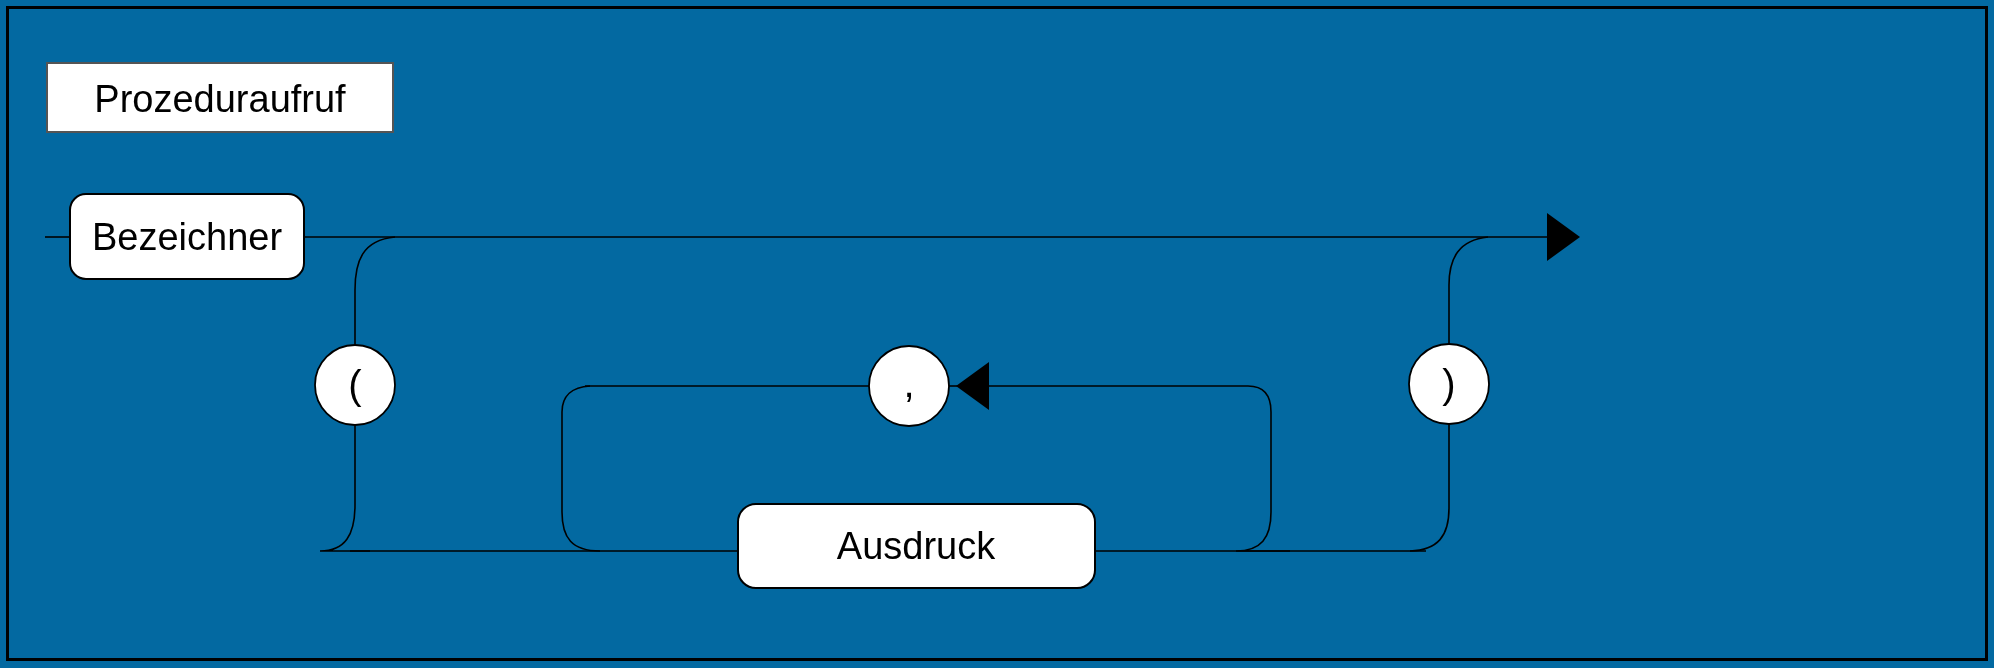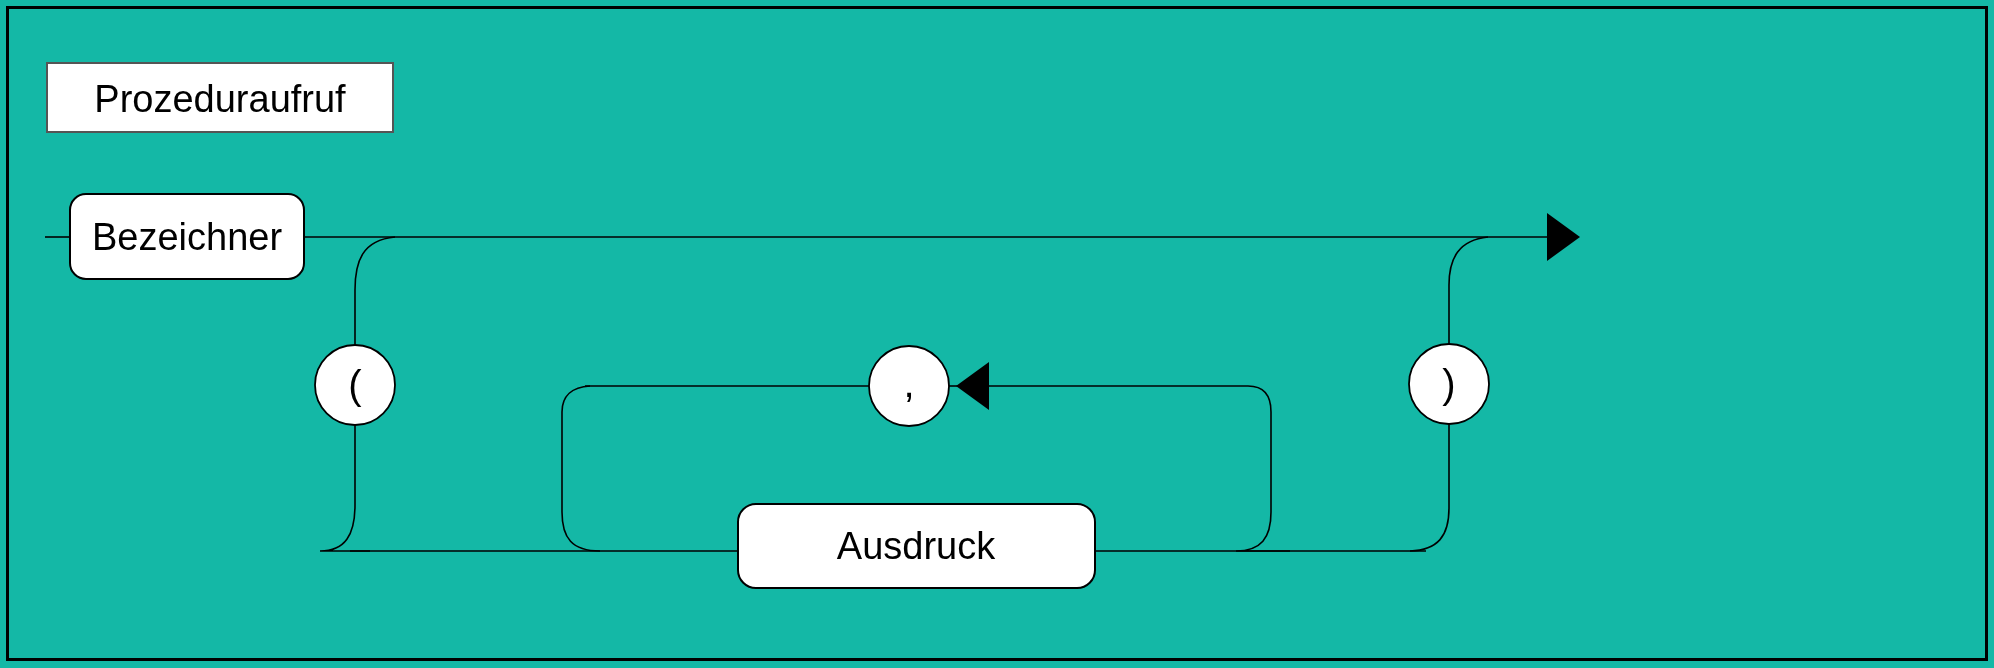--- a/index.html
+++ b/index.html
@@ -7,21 +7,21 @@
     padding: 0;
     background: #ffffff;
   }
   body {
     font-family: "Liberation Sans", sans-serif;
   }
   #canvas {
     position: relative;
     width: 1994px;
     height: 668px;
-    background: #14b8a6;
+    background: #0369a1;
     overflow: hidden;
   }
   #diagram-svg {
     position: absolute;
     left: 0;
     top: 0;
     width: 1994px;
     height: 668px;
   }
   .rail-thin {

